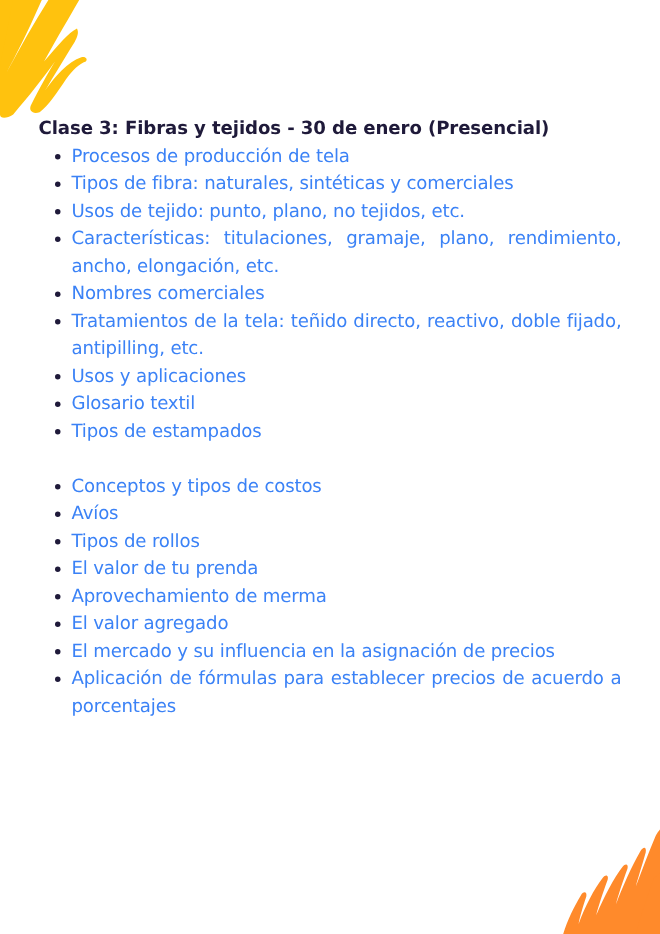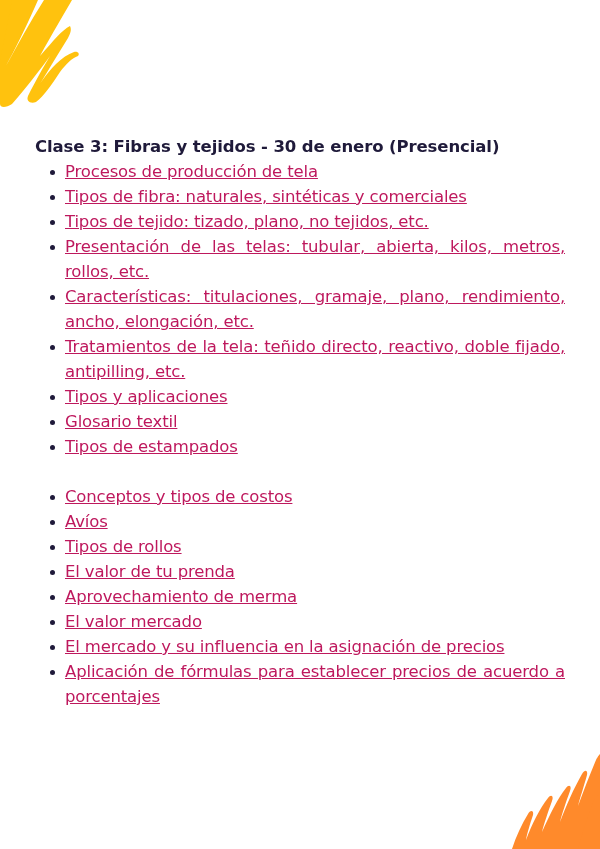--- a/index.html
+++ b/index.html
@@ -25,21 +25,21 @@
     .deco-bottom {
       position: absolute;
       right: 0;
       bottom: 0;
       width: 100px;
       height: 105px;
     }
     .content {
       position: absolute;
       left: 35px;
-      top: 134px;
+      top: 104px;
       width: 530px;
     }
     .section-title {
       font-weight: bold;
       font-size: 16.5px;
       line-height: 25px;
       margin: 0;
       color: #1f1a3a;
       text-align: justify;
       letter-spacing: -0.1px;
@@ -52,23 +52,22 @@
       list-style: none;
       margin: 0;
       padding: 0 0 0 13px;
     }
     ul.topic-list li {
       position: relative;
       padding-left: 17px;
       font-size: 16.5px;
       line-height: 25px;
       text-align: justify;
-      color: #be185d;
+      color: #3b82f6;
       letter-spacing: -0.15px;
-      text-decoration: underline;
     }
     ul.topic-list li::before {
       content: "";
       position: absolute;
       left: 2px;
       top: 10.5px;
       width: 5px;
       height: 5px;
       border-radius: 50%;
       background: #1f1a3a;
@@ -100,34 +99,34 @@
     C66,62 74,44 82,30 C85,25 88,26 87,31 C84,42 80,54 78,62
     C84,46 90,30 96,16 C98,12 100,10 100,10 L100,105 Z"></path>
   <path fill="#FF8A2B" d="M78,105 C82,90 88,72 94,56 C96,52 100,50 100,50 L100,105 Z"></path>
 </svg>
 
 <div class="content">
   <h2 class="section-title">Clase 3: Fibras y tejidos - 30 de enero (Presencial)</h2>
   <ul class="topic-list">
     <li>Procesos de producción de tela</li>
     <li>Tipos de fibra: naturales, sintéticas y comerciales</li>
-    <li>Tipos de tejido: tizado, plano, no tejidos, etc.</li>
-    <li>Presentación de las telas: tubular, abierta, kilos, metros, rollos, etc.</li>
+    <li>Usos de tejido: punto, plano, no tejidos, etc.</li>
     <li>Características: titulaciones, gramaje, plano, rendimiento, ancho, elongación, etc.</li>
+    <li>Nombres comerciales</li>
     <li>Tratamientos de la tela: teñido directo, reactivo, doble fijado, antipilling, etc.</li>
-    <li>Tipos y aplicaciones</li>
+    <li>Usos y aplicaciones</li>
     <li>Glosario textil</li>
     <li>Tipos de estampados</li>
   </ul>
 
   <div class="section-gap"></div>
 
   <ul class="topic-list">
     <li>Conceptos y tipos de costos</li>
     <li>Avíos</li>
     <li>Tipos de rollos</li>
     <li>El valor de tu prenda</li>
     <li>Aprovechamiento de merma</li>
-    <li>El valor mercado</li>
+    <li>El valor agregado</li>
     <li>El mercado y su influencia en la asignación de precios</li>
     <li>Aplicación de fórmulas para establecer precios de acuerdo a porcentajes</li>
   </ul>
 </div>
 
 </body></html>

